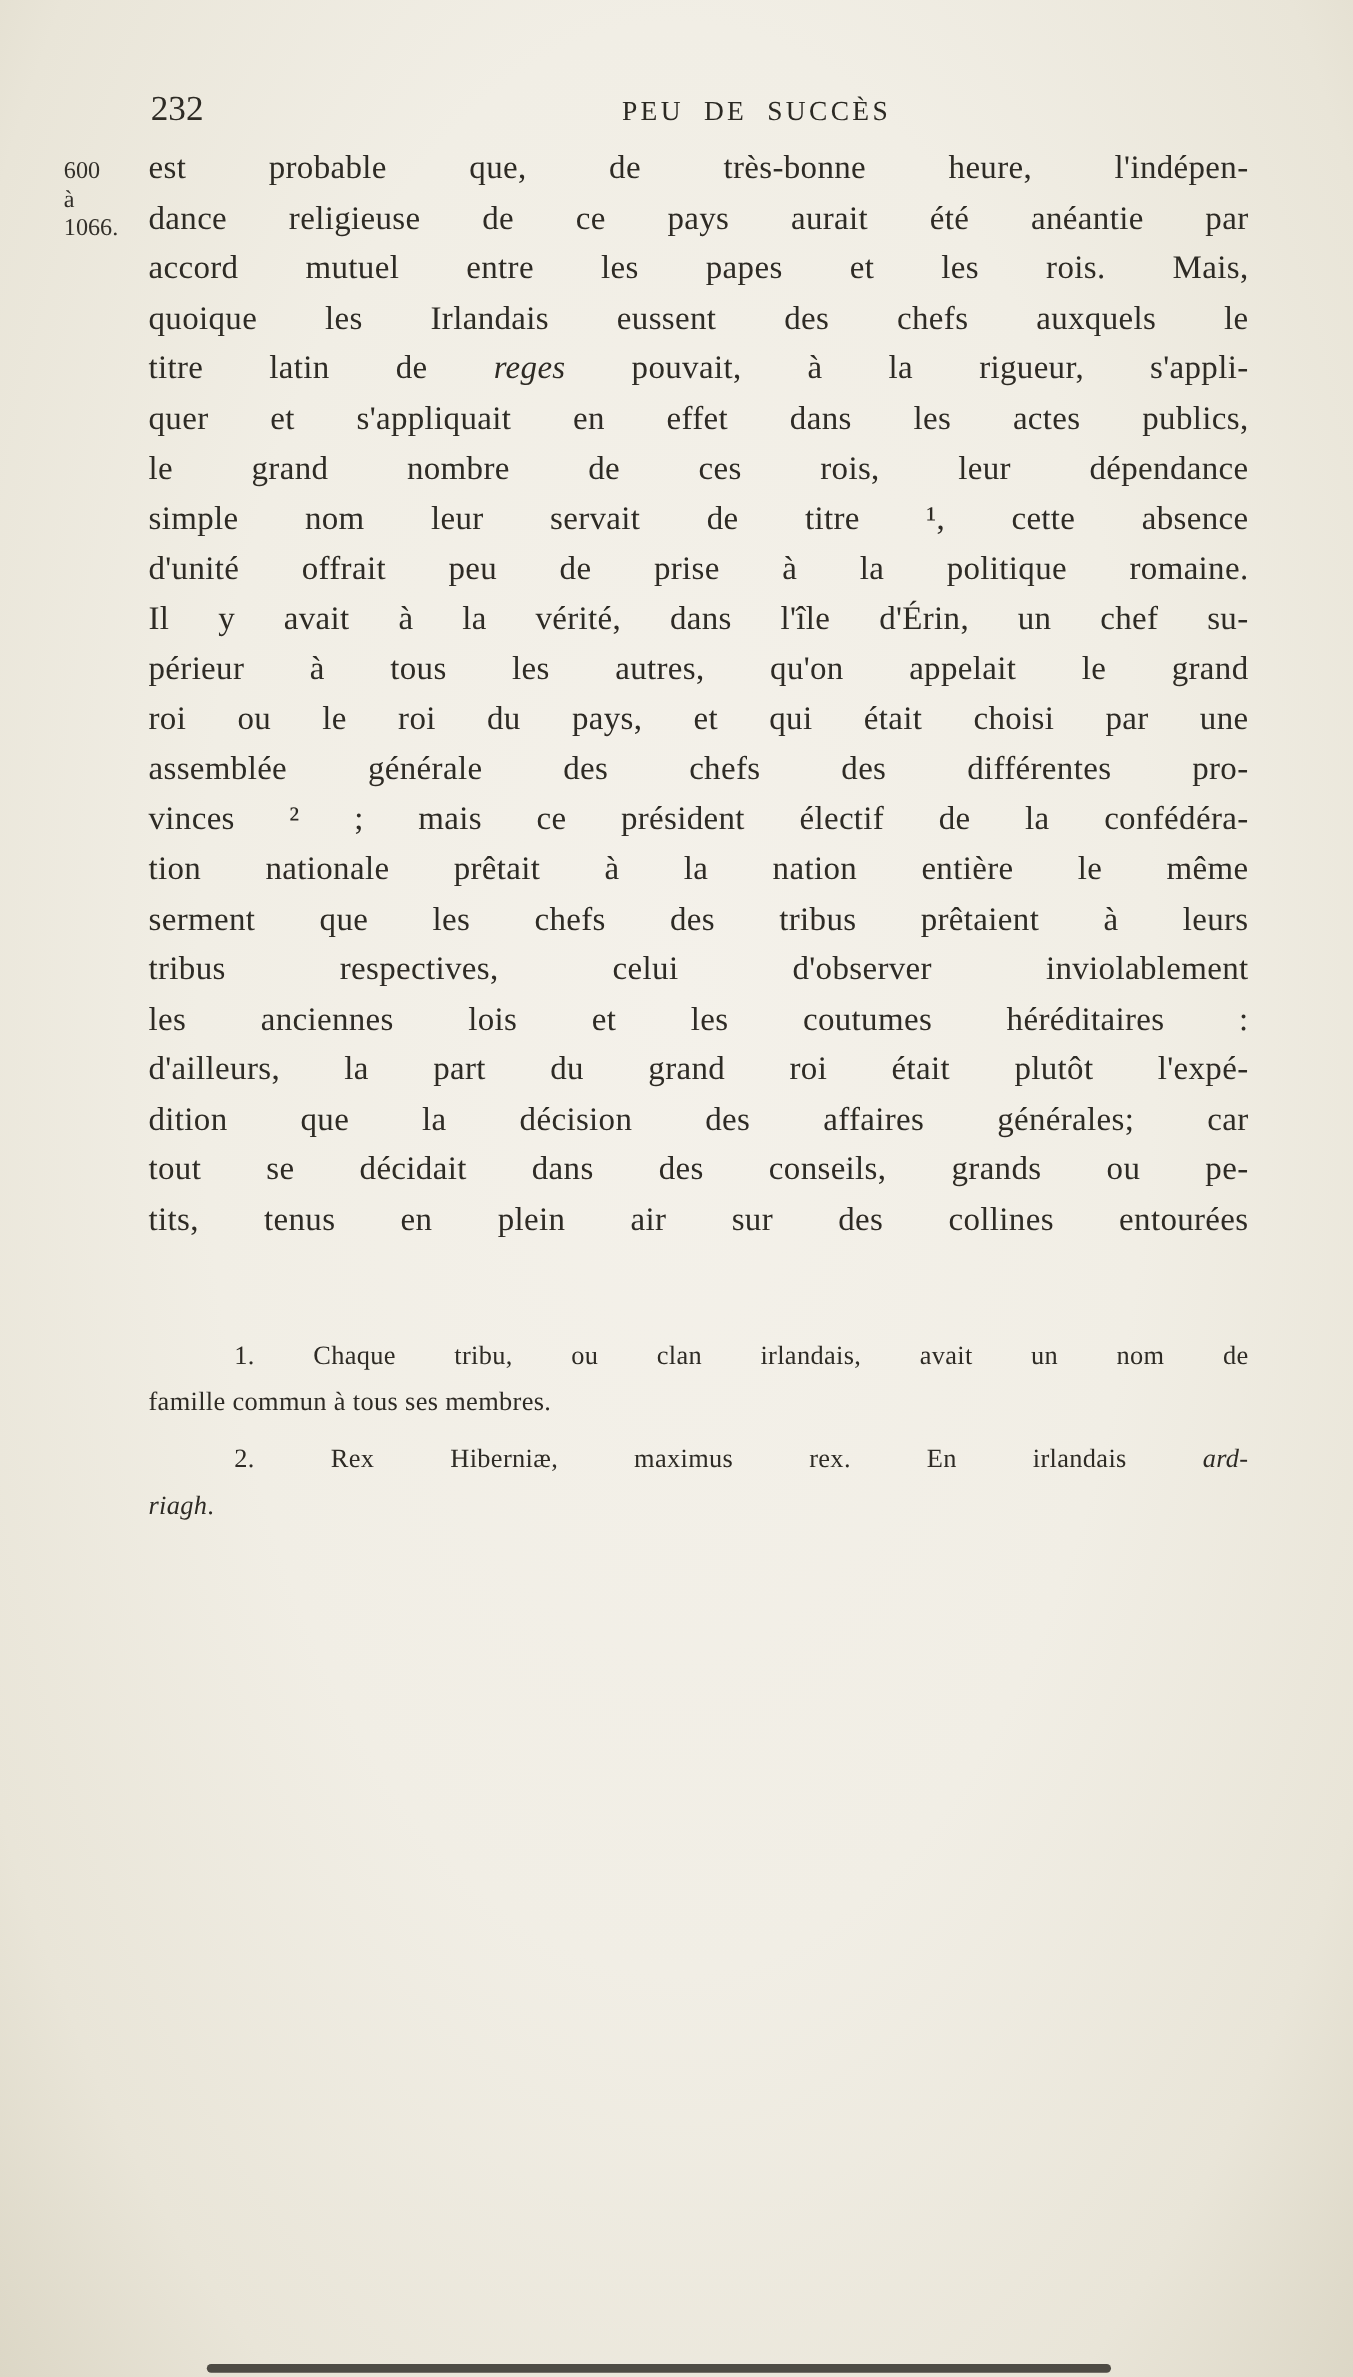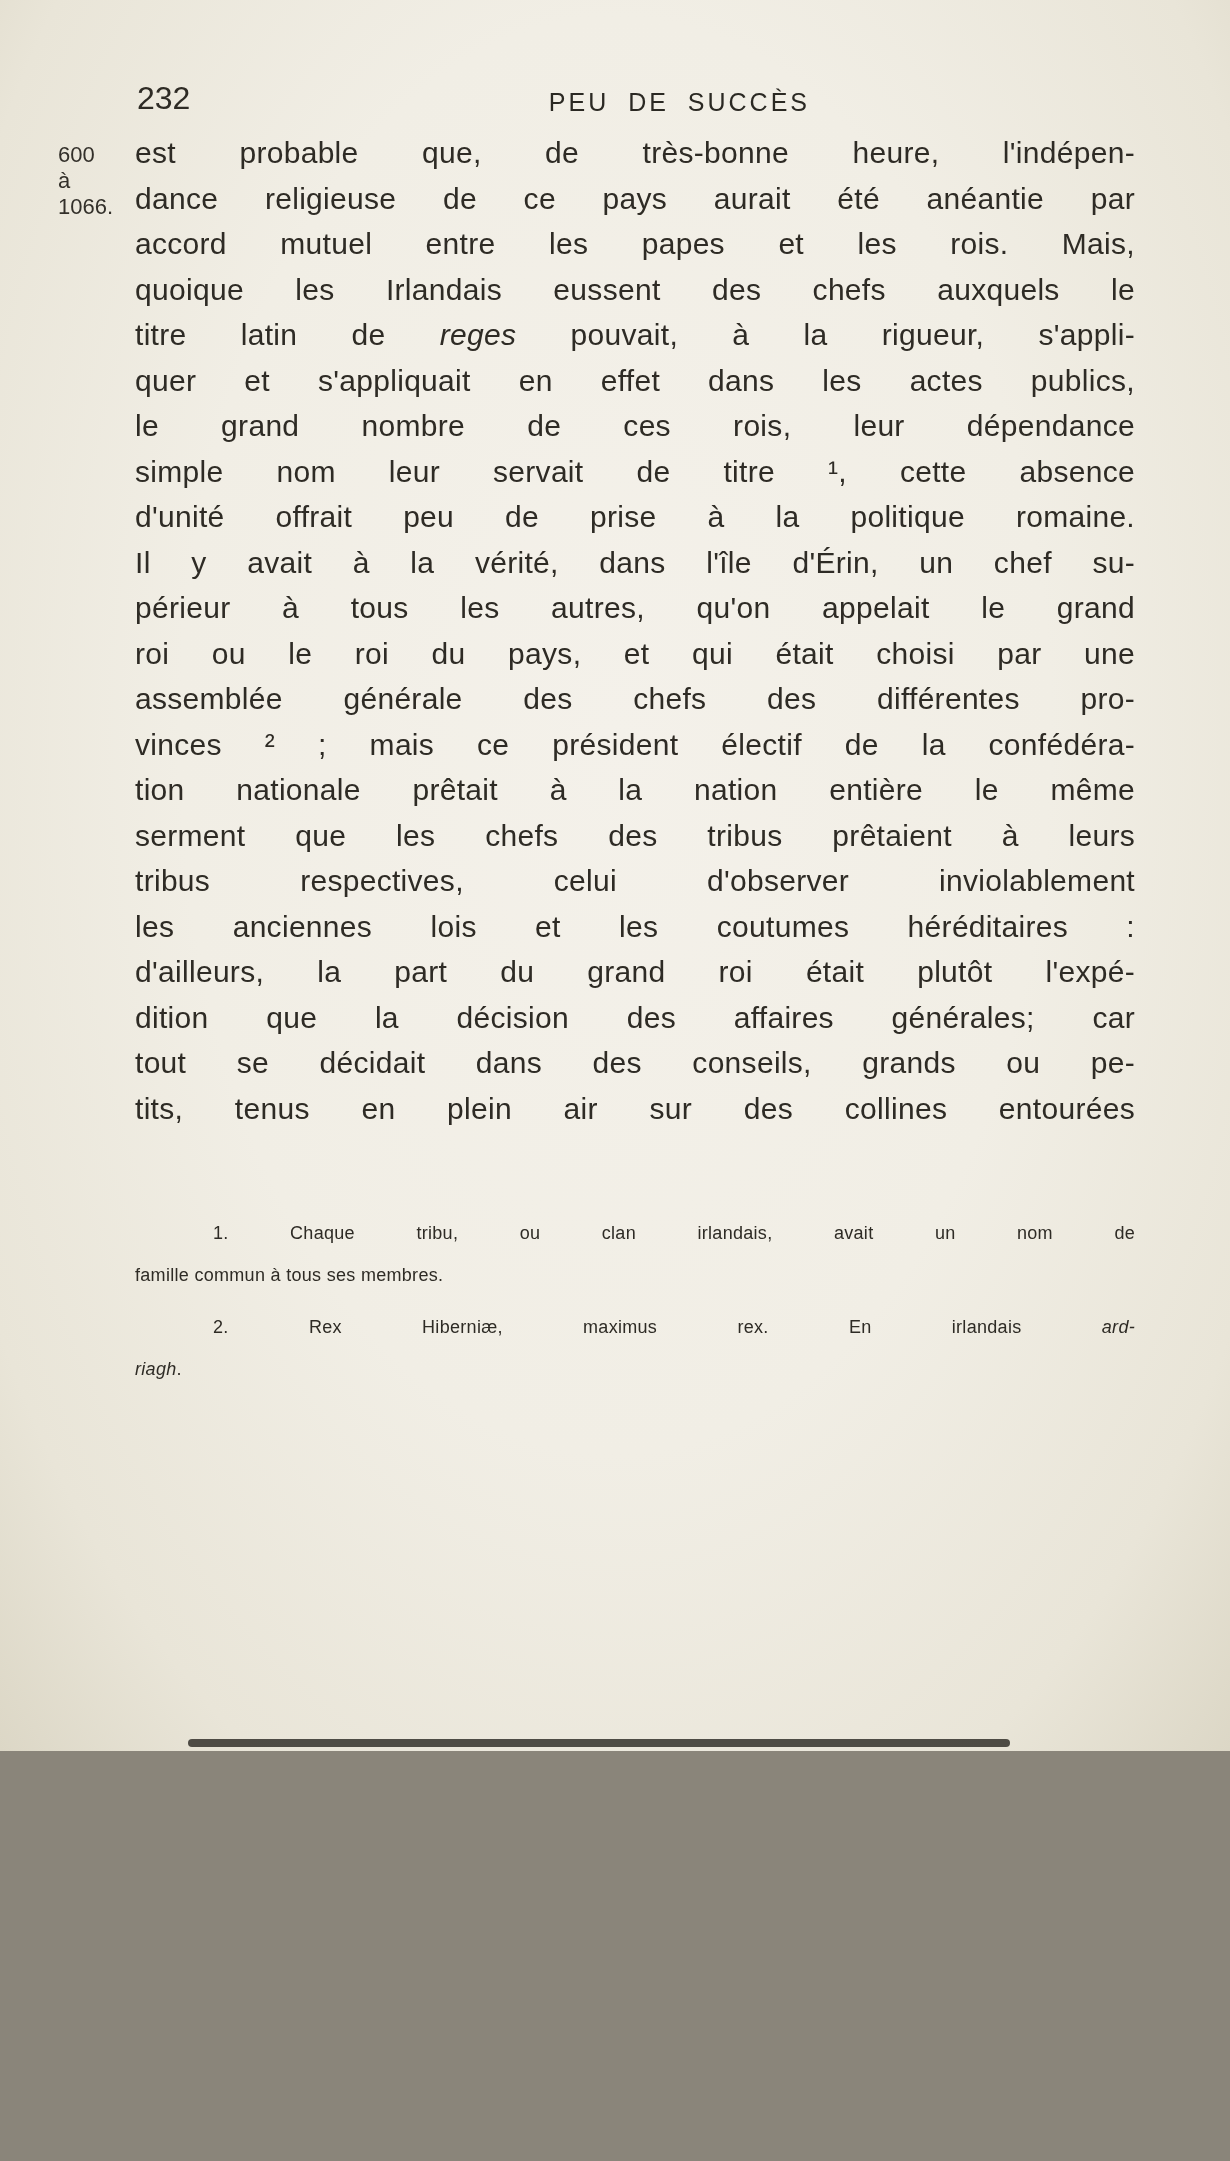--- a/index.html
+++ b/index.html
@@ -1,25 +1,25 @@
 <!DOCTYPE html>
 <html><head>
 <meta charset="utf-8">
 <style>
   html, body { margin: 0; padding: 0; background: #8a857a; }
   .page {
     position: relative;
     width: 1230px;
-    height: 1751px;
+    height: 2161px;
     margin: 0 auto;
     overflow: hidden;
     background:
       radial-gradient(ellipse at 50% 42%, #f4f1ea 0%, #f1eee5 50%, #e9e5d8 82%, #dcd7c6 100%);
     color: #2e2b25;
-    font-family: Liberation Sans, sans-serif;
+    font-family: Liberation Serif, serif;
   }
   .page-number {
     position: absolute; left: 137px; top: 80px;
     font-size: 32px; color: #2e2b25;
   }
   .running-title {
     position: absolute; left: 160px; top: 88px; width: 650px;
     text-align: right; font-size: 25px;
     letter-spacing: 3px; word-spacing: 9px;
     color: #2b2923;
@@ -28,21 +28,21 @@
     position: absolute; left: 58px; top: 142px; width: 86px;
     text-align: left; font-size: 22px; line-height: 26px;
     color: #33302a;
   }
   .body-text {
     position: absolute; left: 135px; top: 130px; width: 1000px;
     font-size: 30px; line-height: 45.5px; letter-spacing: 0.3px;
   }
   .footnotes {
     position: absolute; left: 135px; top: 1212px; width: 1000px;
-    font-size: 18px; line-height: 42px; letter-spacing: 0.3px;
+    font-size: 24px; line-height: 42px; letter-spacing: 0.3px;
   }
   .footnote-group + .footnote-group { margin-top: 10px; }
   .text-line { text-align: justify; text-align-last: justify; }
   .text-line.no-justify { text-align-last: left; }
   .text-line.indent { text-indent: 78px; }
   .it { font-style: italic; }
   .scan-artifact {
     position: absolute; left: 188px; bottom: 4px;
     width: 822px; height: 8px;
     background: #33302a; border-radius: 4px; opacity: 0.85;

